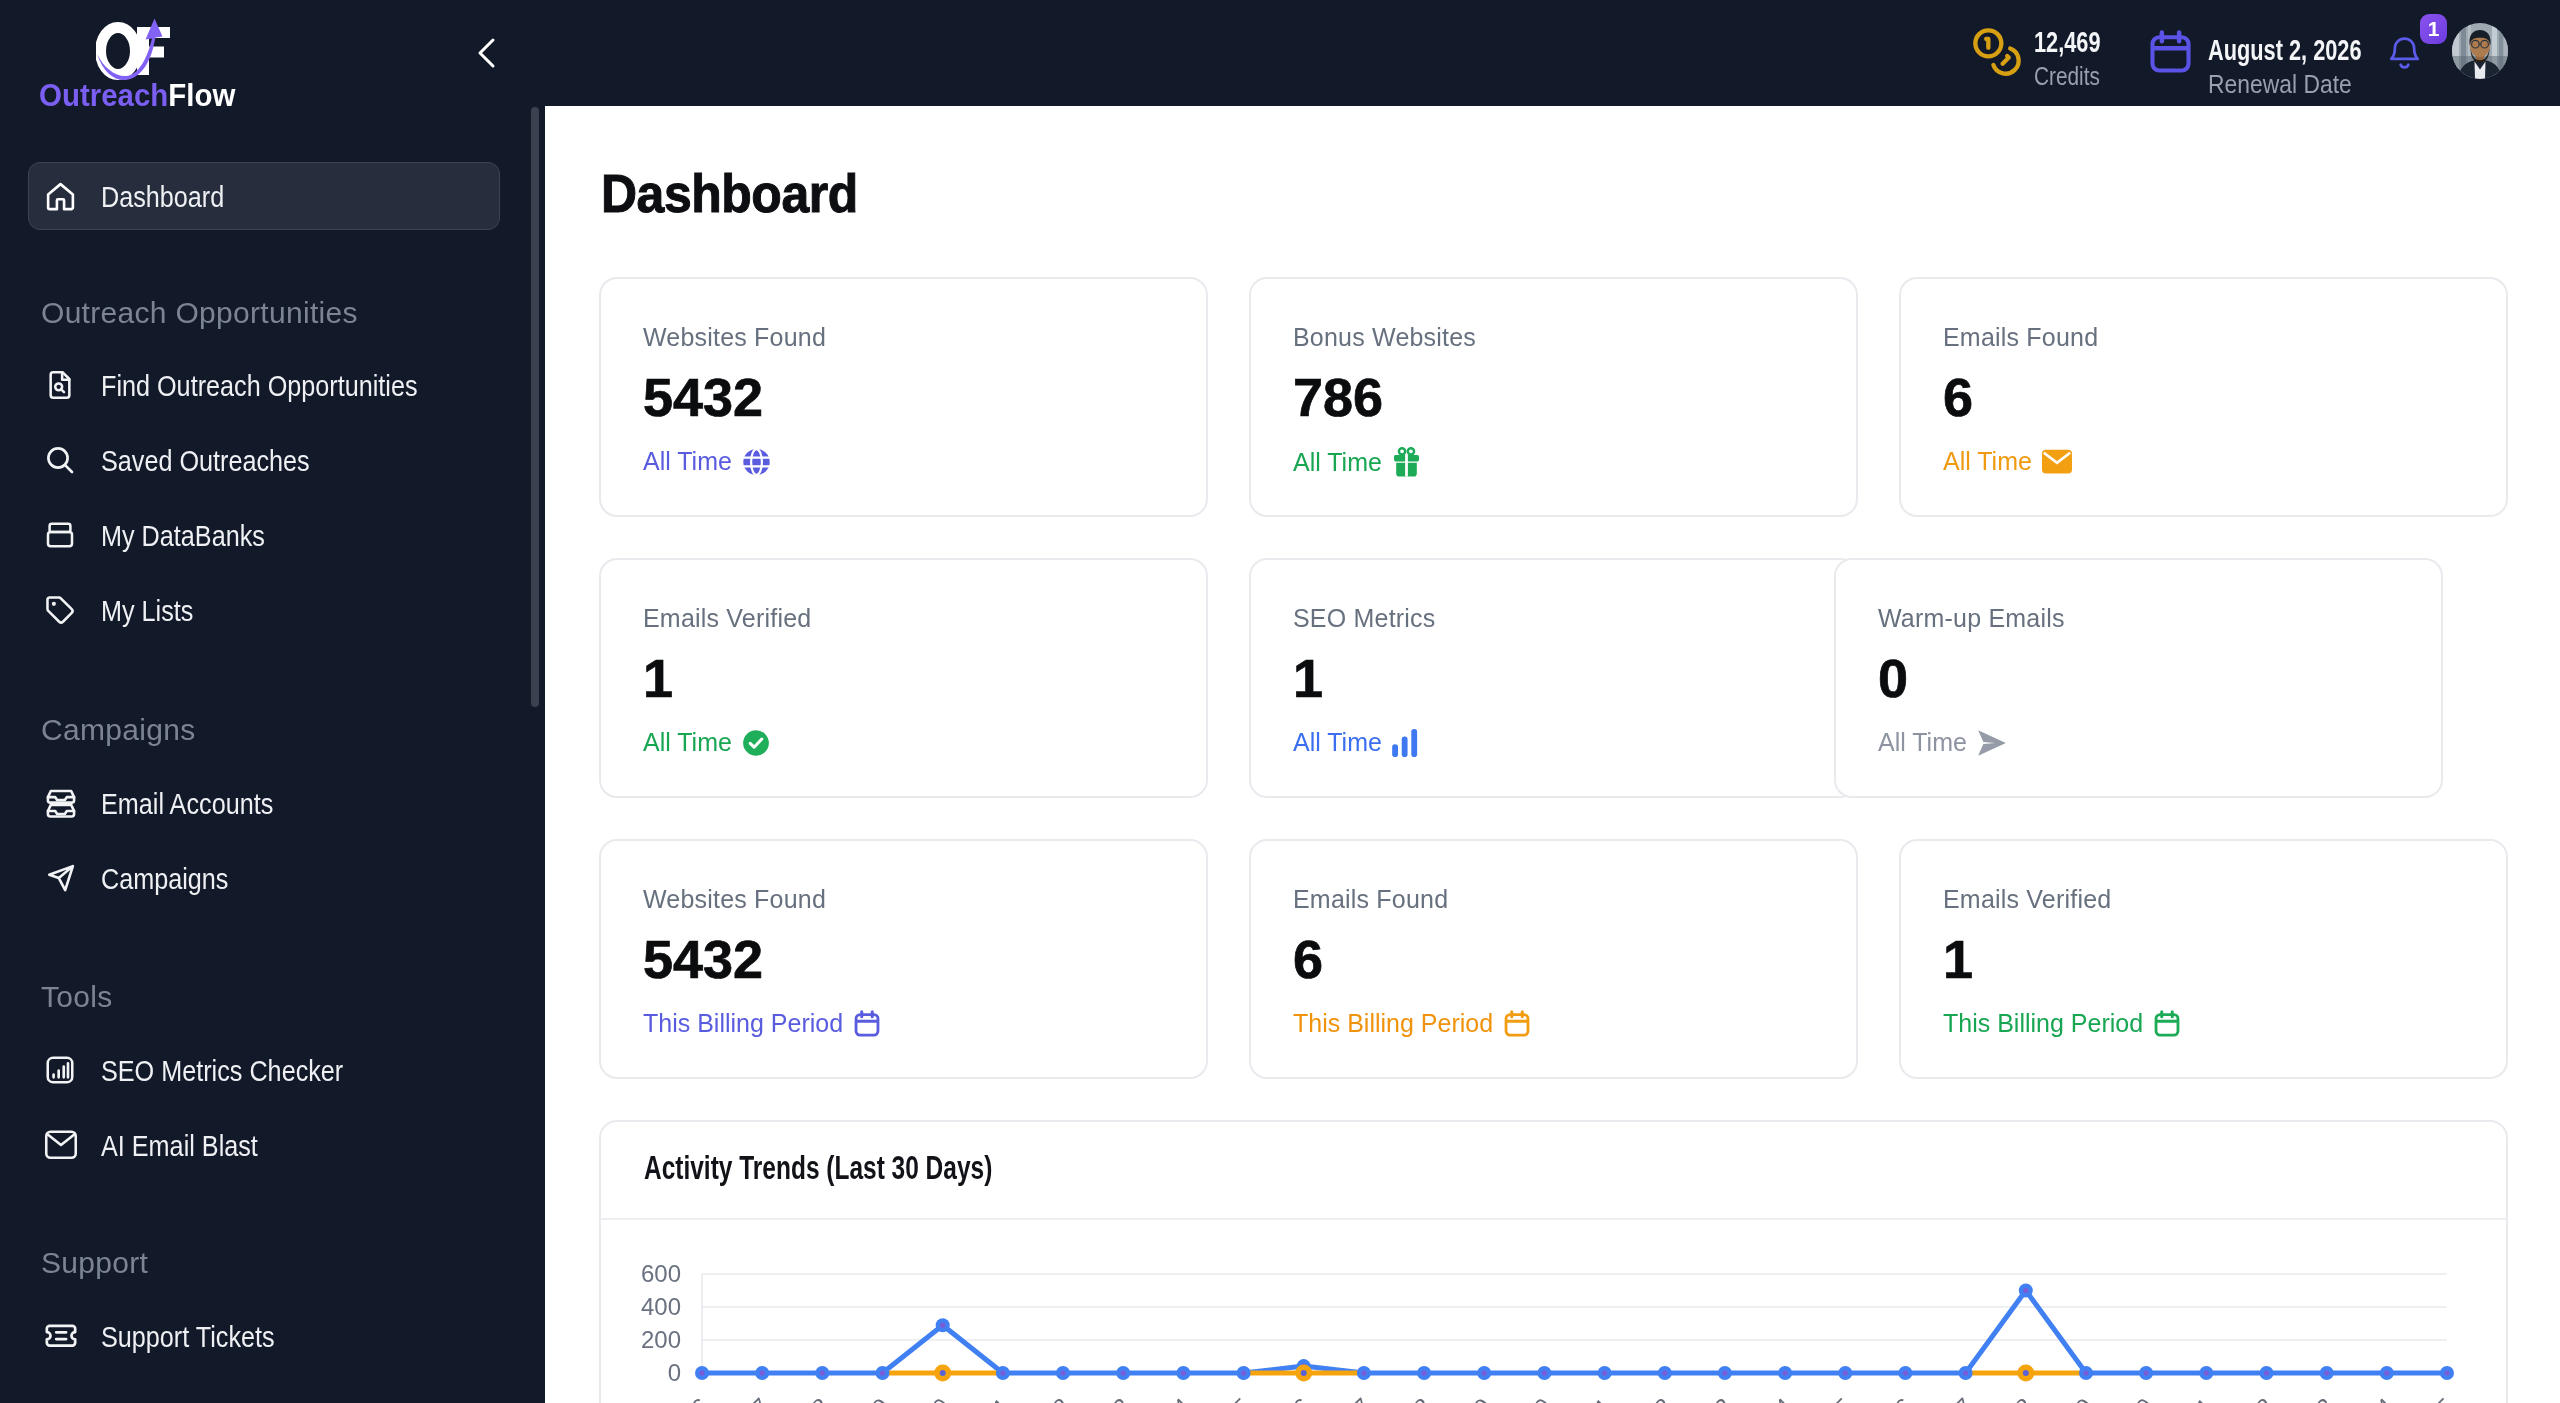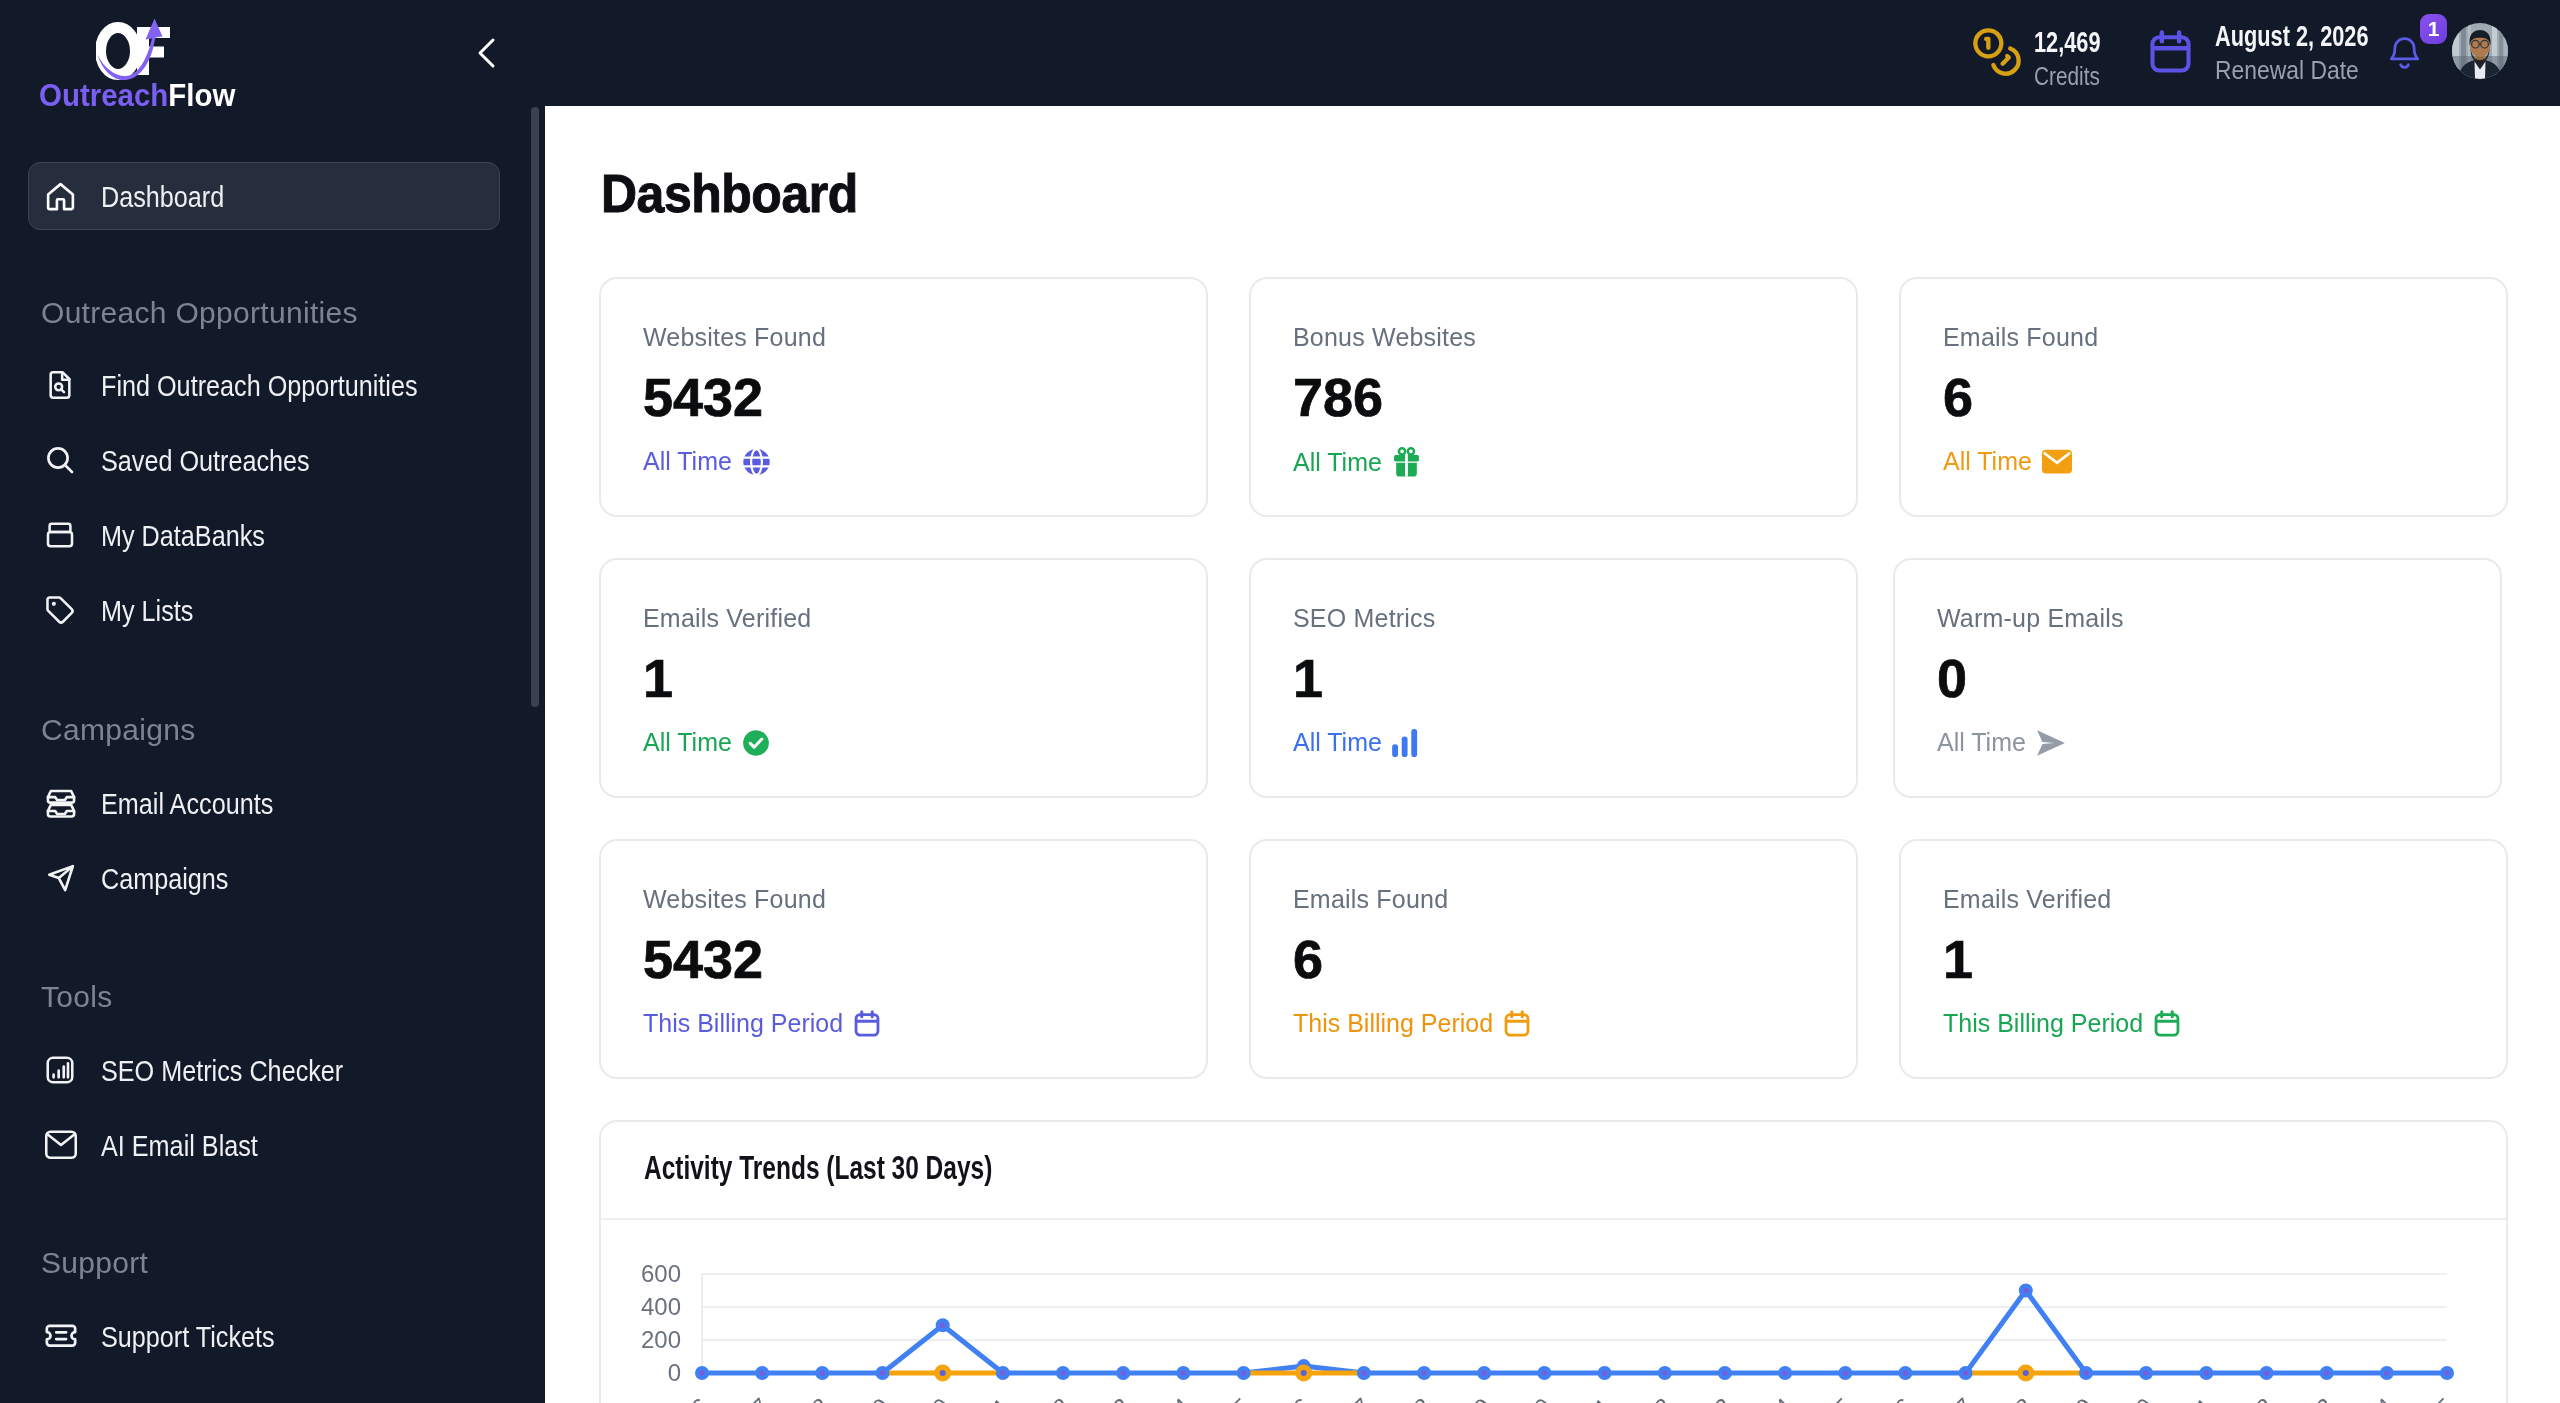--- a/index.html
+++ b/index.html
@@ -126,21 +126,21 @@
     </svg>
     <div class="abs" style="left:1489px;top:26px;">
       <div class="tb-val">12,469</div>
       <div class="tb-sub">Credits</div>
     </div>
 
     <svg class="abs" style="left:1602px;top:29px;" width="47" height="47" viewBox="0 0 24 24" fill="none" stroke="#5b52e6" stroke-width="2.1" stroke-linecap="round">
       <rect x="2.8" y="4.2" width="18.4" height="17" rx="3.4"></rect>
       <path d="M7.6 1.8v4.4M16.4 1.8v4.4M3.2 9.8h17.6" stroke-width="2.3"></path>
     </svg>
-    <div class="abs" style="left:1663px;top:20px;margin-left:7px;">
+    <div class="abs" style="left:1663px;top:34px;">
       <div class="tb-val">August 2, 2026</div>
       <div class="tb-sub" style="transform:scaleX(0.88);">Renewal Date</div>
     </div>
 
     <svg class="abs" style="left:1843px;top:35px;" width="33" height="36" viewBox="0 0 24 26" fill="none" stroke="#5a5be8" stroke-width="2" stroke-linecap="round" stroke-linejoin="round">
       <path d="M5 9.5a7 7 0 0 1 14 0c0 5 1.8 6.8 2.6 7.8H2.4C3.2 16.3 5 14.5 5 9.5z"></path>
       <path d="M9.2 21.5a3 3 0 0 0 5.6 0"></path>
     </svg>
     <div class="abs" style="left:1875px;top:14px;width:27px;height:30px;border-radius:9px;background:linear-gradient(135deg,#8a52ee,#6d3de0);color:#fff;font-size:21px;font-weight:700;display:flex;align-items:center;justify-content:center;">1</div>
 
@@ -224,21 +224,21 @@
       <div class="t">SEO Metrics</div>
       <div class="n">1</div>
       <div class="f" style="color:#3b6ff0;">All Time
         <svg width="26" height="28" viewBox="0 0 22 24">
           <rect x="0" y="13" width="5" height="11" rx="2.4" fill="#3e79f2"></rect>
           <rect x="8.2" y="6.5" width="5" height="17.5" rx="2.4" fill="#3e79f2"></rect>
           <rect x="16.4" y="0" width="5" height="24" rx="2.4" fill="#3e79f2"></rect>
         </svg>
       </div>
     </div>
-    <div class="card" style="left:1348px; top:452px;text-decoration:underline;">
+    <div class="card" style="left:1289px; top:452px;text-decoration:underline;">
       <div class="t">Warm-up Emails</div>
       <div class="n">0</div>
       <div class="f" style="color:#8d93a0;">All Time
         <svg width="30" height="26" viewBox="0 0 26 22">
           <path d="M1 0 25 11 1 22 5.5 11.8 16 11 5.5 10.2z" fill="#959ba7"></path>
         </svg>
       </div>
     </div>
 
     <div class="card" style="left:54px; top:733px;">

